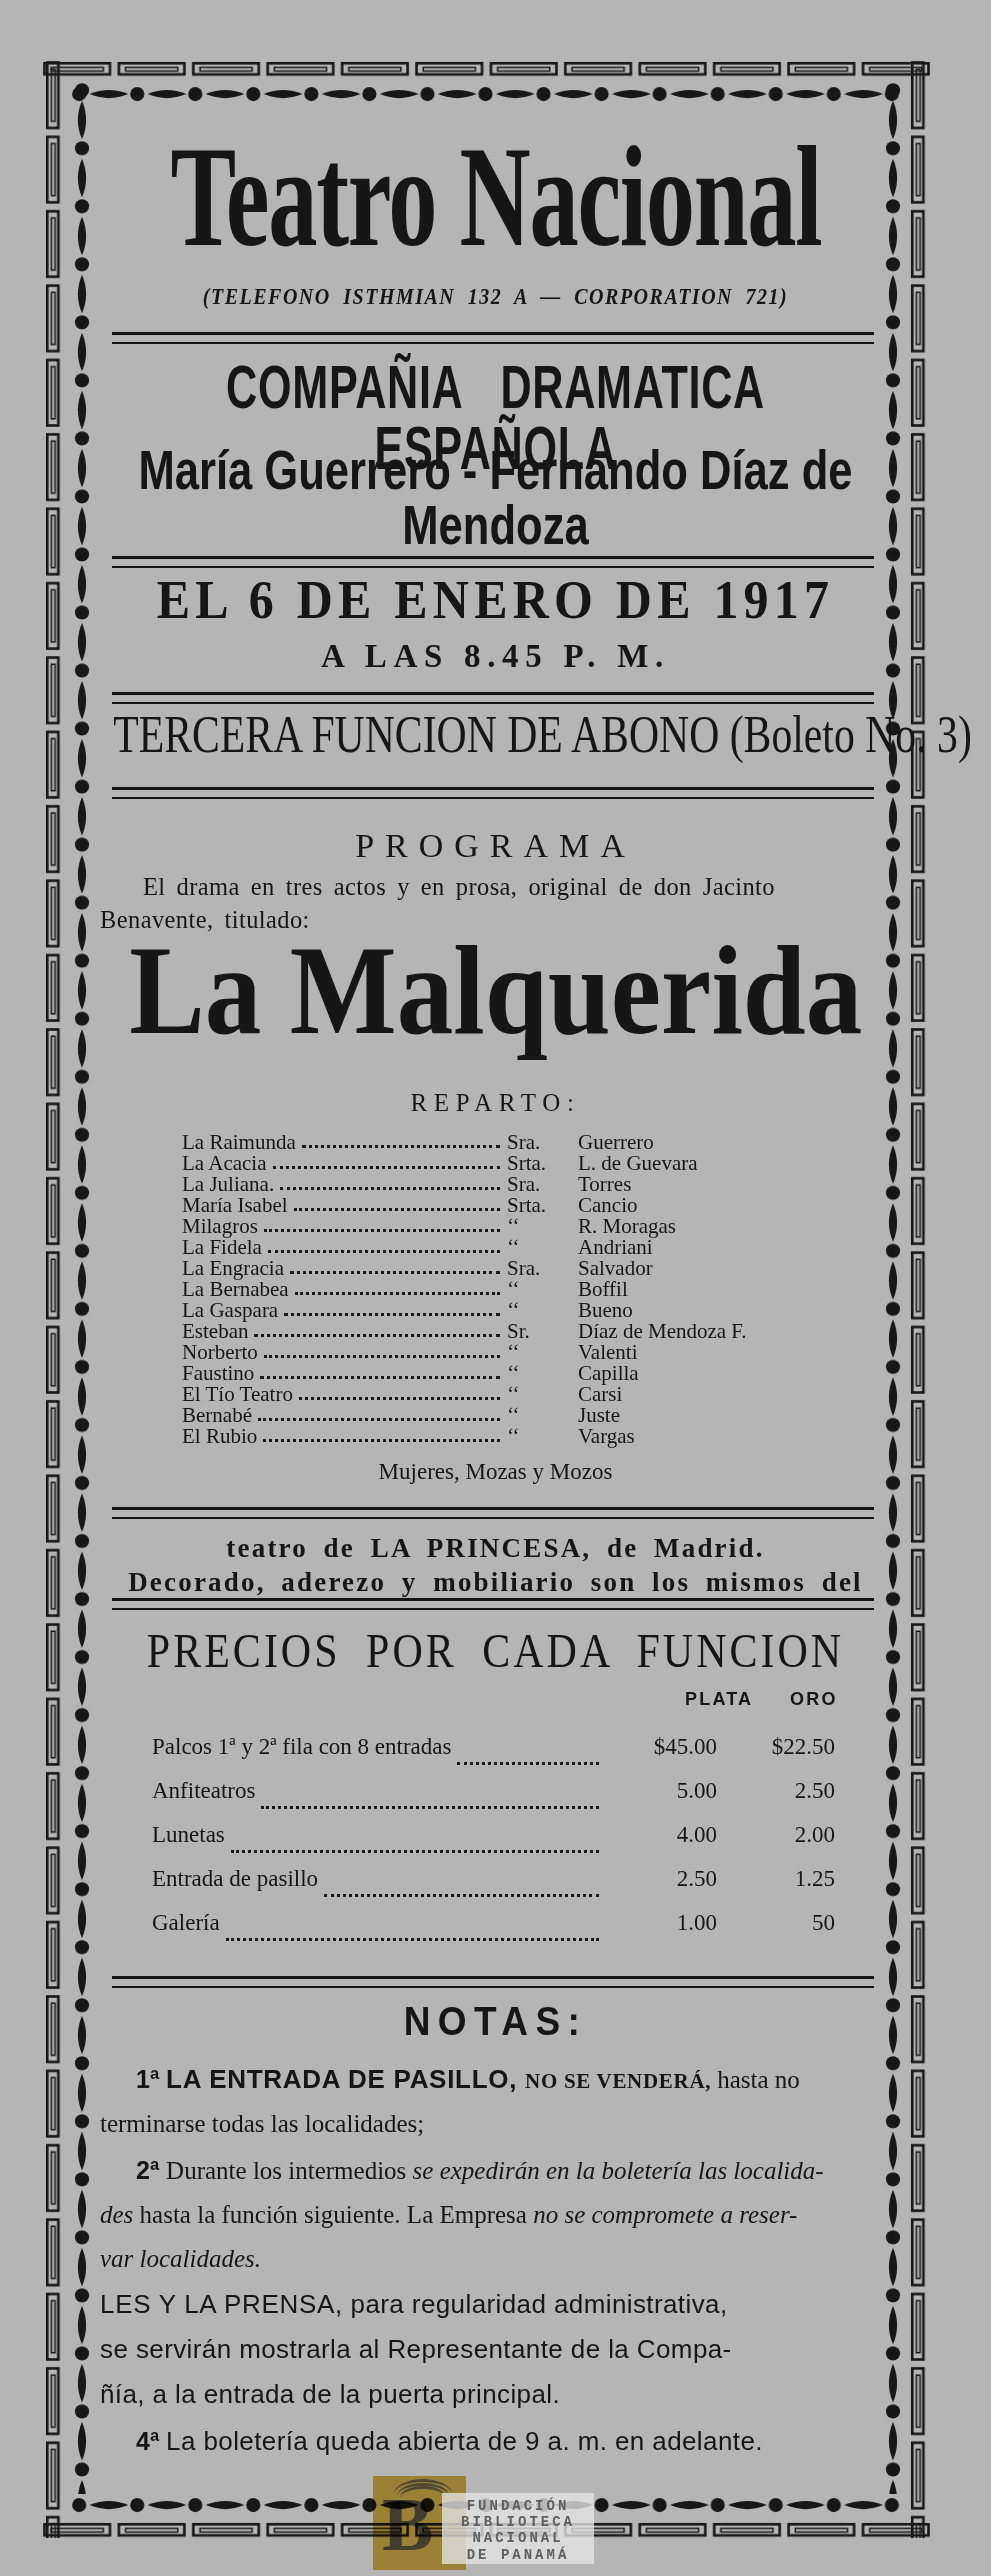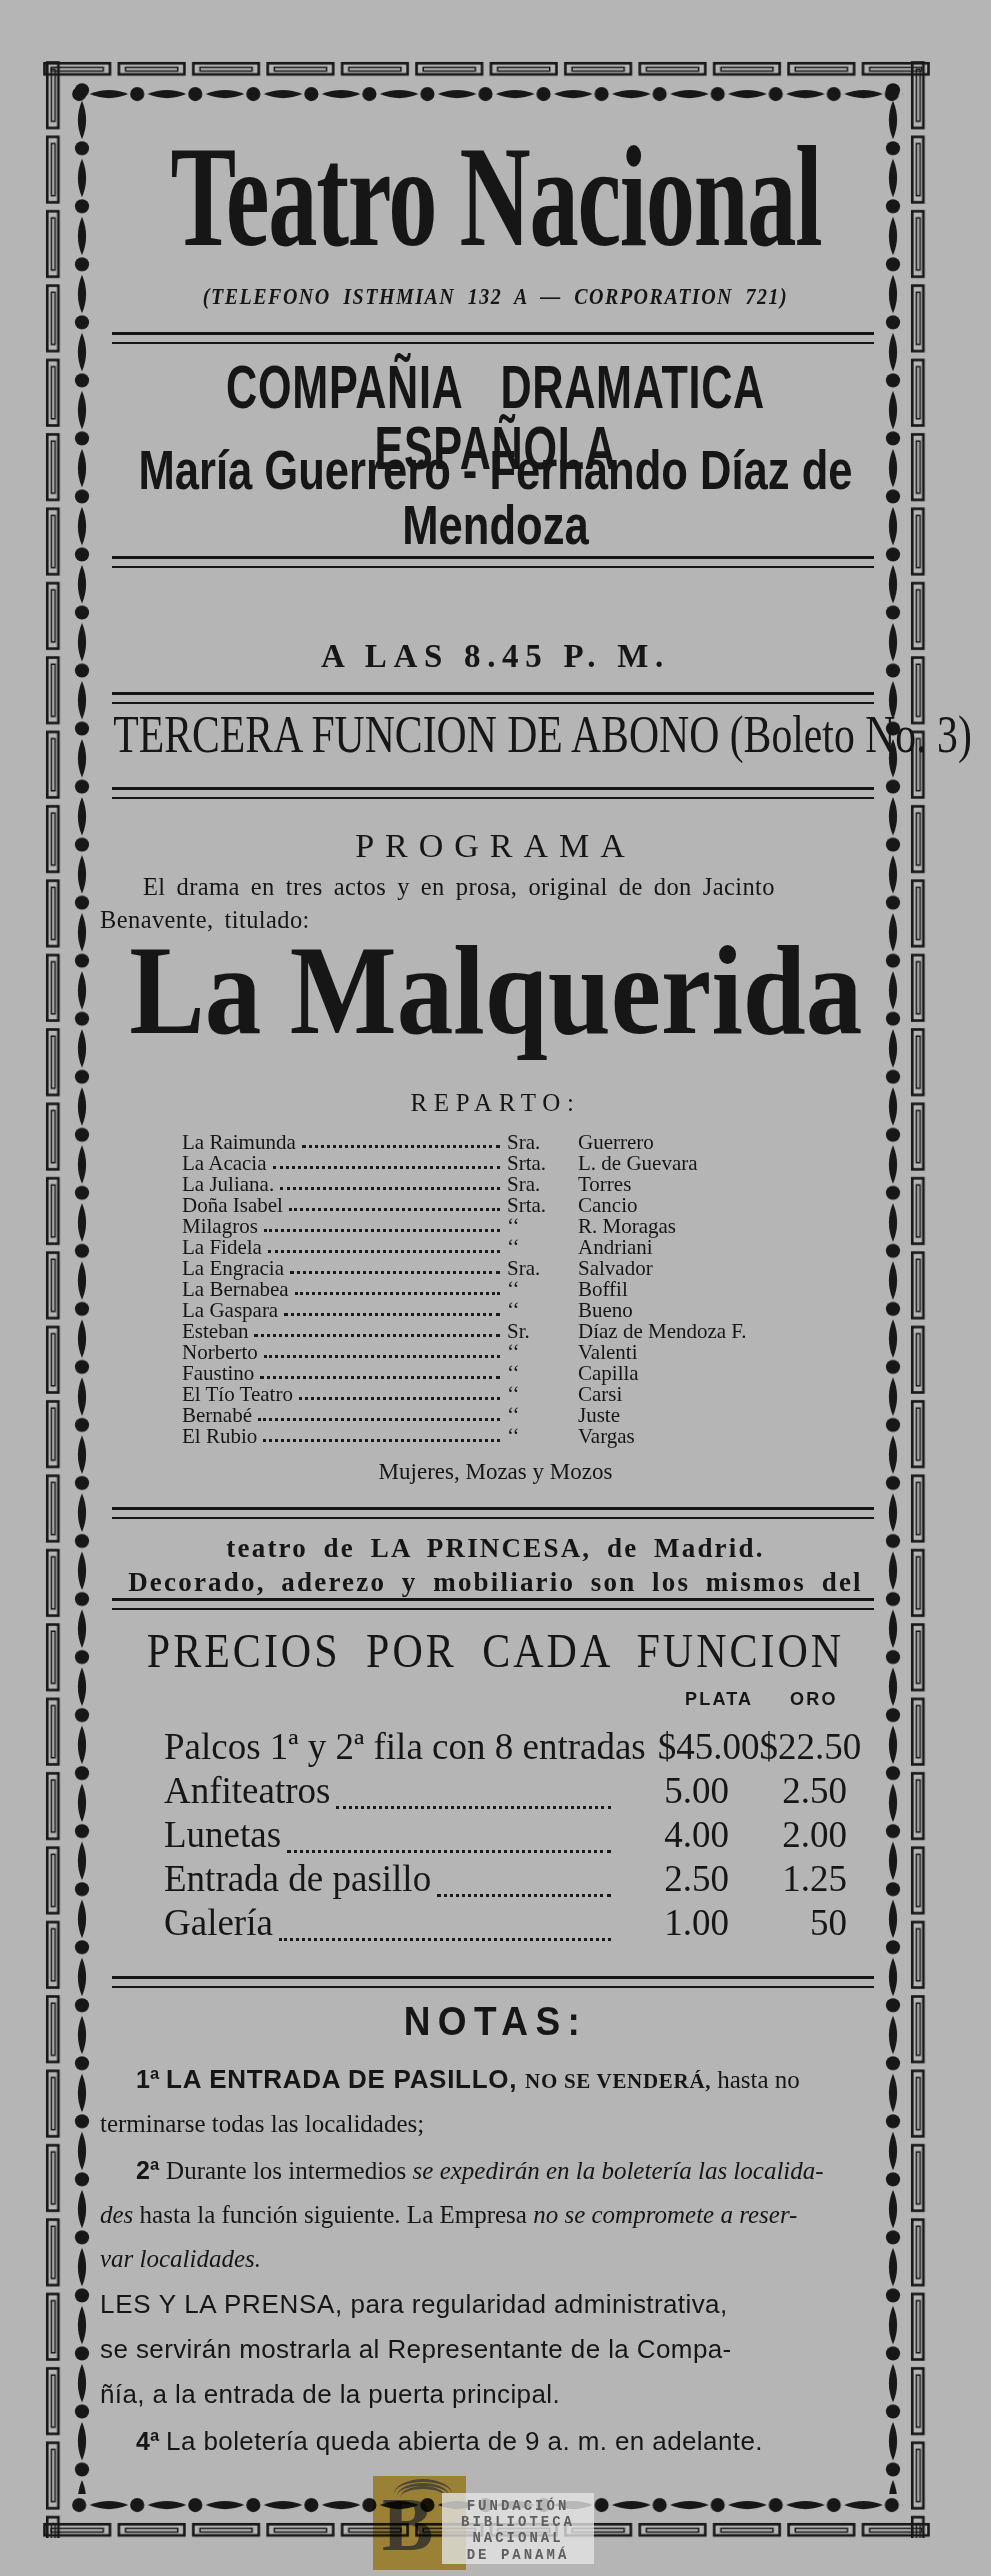--- a/index.html
+++ b/index.html
@@ -36,21 +36,21 @@
   .cast-title{width:71px;text-align:left;white-space:nowrap;}
   .cast-name{width:245px;text-align:left;white-space:nowrap;}
   .t-mujeres{font-size:23px;}
   .t-decor{font-weight:bold;font-size:27px;line-height:34px;letter-spacing:2.2px;word-spacing:6.7px;}
   .t-precios{font-size:42px;letter-spacing:3px;word-spacing:12px;line-height:1;}
   .t-precios>span{display:inline-block;transform:scaleY(1.18);transform-origin:center top;}
   .colhead{position:absolute;left:100px;width:791px;height:22px;z-index:3;
            font-family:"Liberation Sans",sans-serif;font-weight:bold;font-size:18px;letter-spacing:2.2px;}
   .colhead .c1{position:absolute;left:585px;}
   .colhead .c2{position:absolute;left:690px;}
-  .ptable{position:absolute;left:164px;width:683px;z-index:3;font-size:37px;}
+  .ptable{position:absolute;left:152px;width:683px;z-index:3;font-size:23px;}
   .p-row{display:flex;height:44px;line-height:34px;}
   .p-label{white-space:nowrap;}
   .p-leader{flex:1;border-bottom:3.7px dotted #1a1a1a;margin:0 6px 9px 6px;align-self:flex-end;}
   .p-plata{width:112px;text-align:right;white-space:nowrap;}
   .p-oro{width:118px;text-align:right;white-space:nowrap;}
   .t-notas{font-family:"Liberation Sans",sans-serif;font-weight:bold;font-size:37px;letter-spacing:7.4px;line-height:1;}
   .t-notas>span{display:inline-block;transform:scaleY(1.08);transform-origin:center top;}
   .notes{position:absolute;left:100px;width:794px;z-index:3;text-align:left;}
   .note{margin-bottom:1.5px;}
   .note-line{line-height:40px;}
@@ -124,20 +124,21 @@
     </svg>
 
   <div class="abs t-title" style="top:125px"><span>Teatro Nacional</span></div>
   <div class="abs t-phone" style="top:283px"><span>(TELEFONO ISTHMIAN 132 A — CORPORATION 721)</span></div>
   <div class="drule" style="top:332px"></div>
 
   <div class="abs t-comp" style="top:357px"><span>COMPAÑIA DRAMATICA ESPAÑOLA</span></div>
   <div class="abs t-maria" style="top:443px"><span>María Guerrero - Fernando Díaz de Mendoza</span></div>
   <div class="drule" style="top:556px"></div>
 
+  <div class="abs t-fecha" style="top:573px"><span>EL 6 DE ENERO DE 1917</span></div>
   <div class="abs t-hora" style="top:638px"><span>A LAS 8.45 P. M.</span></div>
   <div class="drule" style="top:692px"></div>
 
   <div class="abs t-tercera" style="top:708px"><span>TERCERA FUNCION DE ABONO (Boleto No. 3)</span></div>
   <div class="drule" style="top:787px"></div>
 
   <div class="abs t-programa" style="top:827px"><span>PROGRAMA</span></div>
   <div class="abs t-drama" style="top:870px">
     <div class="ind">El drama en tres actos y en prosa, original de don Jacinto</div>
     <div>Benavente, titulado:</div>
@@ -158,21 +159,21 @@
         <span class="cast-title">Srta.</span>
         <span class="cast-name">L. de Guevara</span>
       </div>
       <div class="cast-row">
         <span class="cast-role">La Juliana.</span>
         <span class="cast-leader"></span>
         <span class="cast-title">Sra.</span>
         <span class="cast-name">Torres</span>
       </div>
       <div class="cast-row">
-        <span class="cast-role">Doña Isabel</span>
+        <span class="cast-role">María Isabel</span>
         <span class="cast-leader"></span>
         <span class="cast-title">Srta.</span>
         <span class="cast-name">Cancio</span>
       </div>
       <div class="cast-row">
         <span class="cast-role">Milagros</span>
         <span class="cast-leader"></span>
         <span class="cast-title">‘‘</span>
         <span class="cast-name">R. Moragas</span>
       </div>

